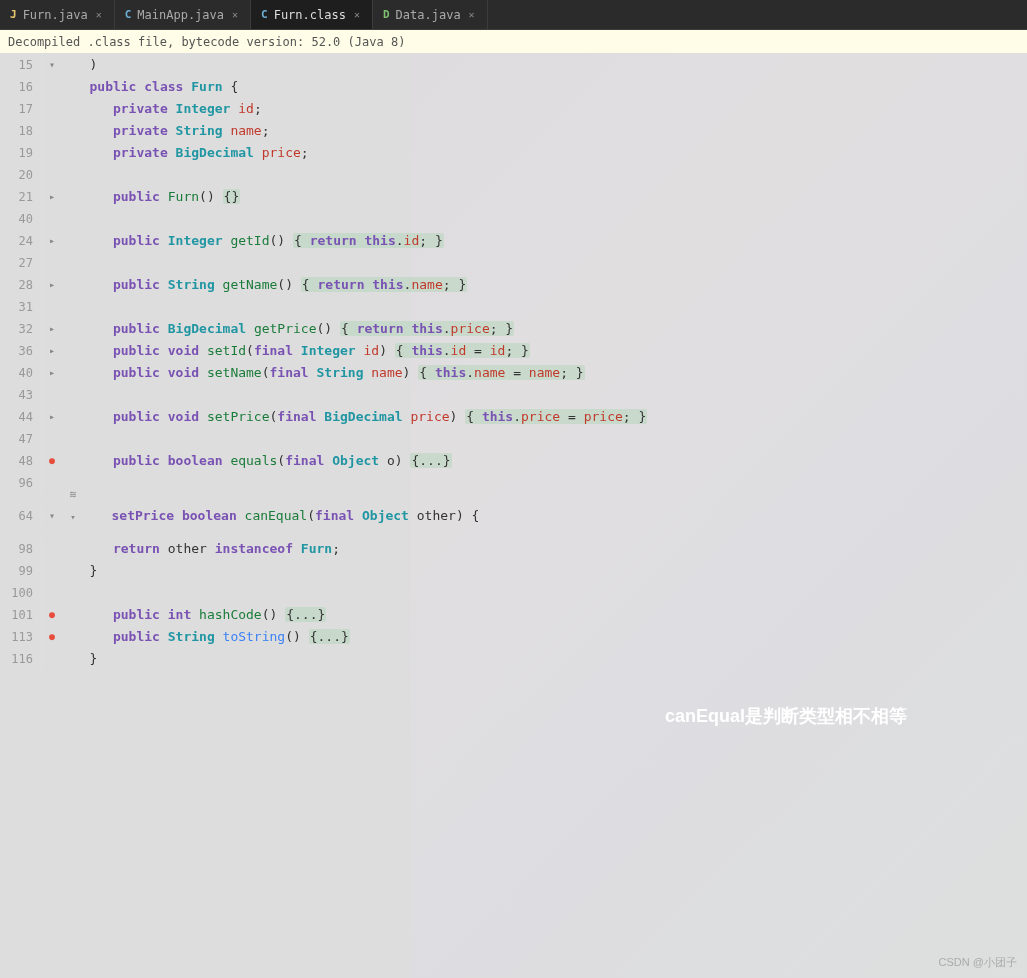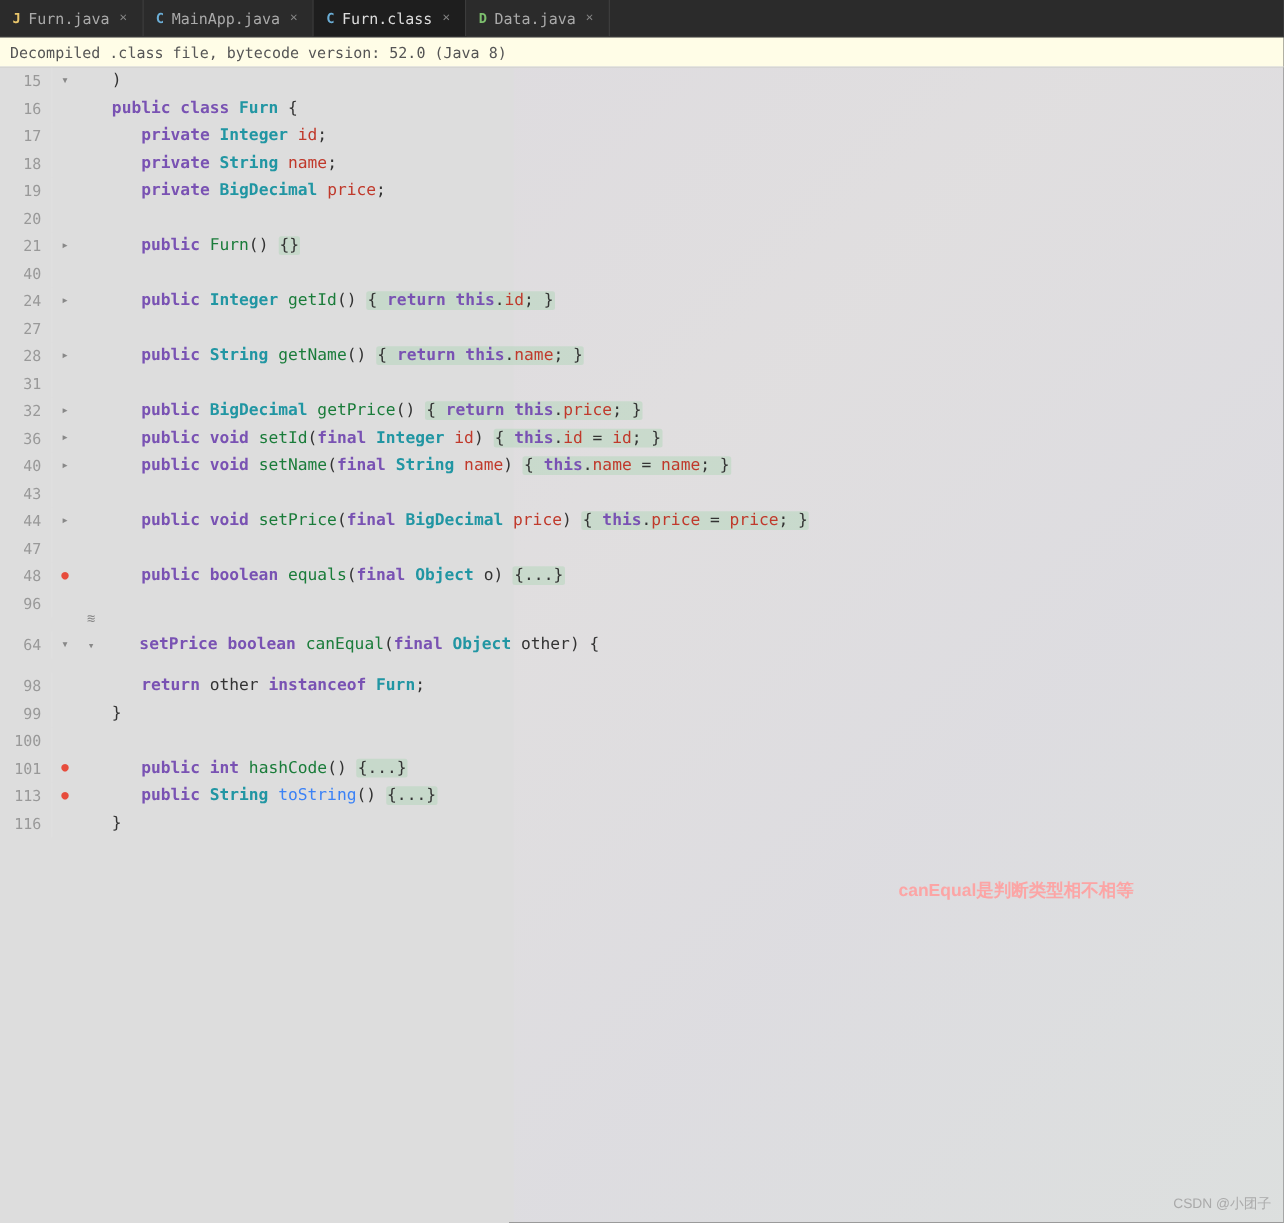--- a/index.html
+++ b/index.html
@@ -136,22 +136,22 @@
       width: 14px;
       text-align: center;
       display: inline-block;
     }
     .breakpoint {
       color: #e74c3c;
       font-size: 10px;
     }
     .annotation-callout {
       position: absolute;
-      color: #fca5a5;
-      font-size: 14px;
+      color: #ffffff;
+      font-size: 18px;
       font-family: sans-serif;
       font-weight: bold;
       right: 120px;
       pointer-events: none;
     }
   </style>
 </head>
 <body>
 
 <div class="tab-bar">

